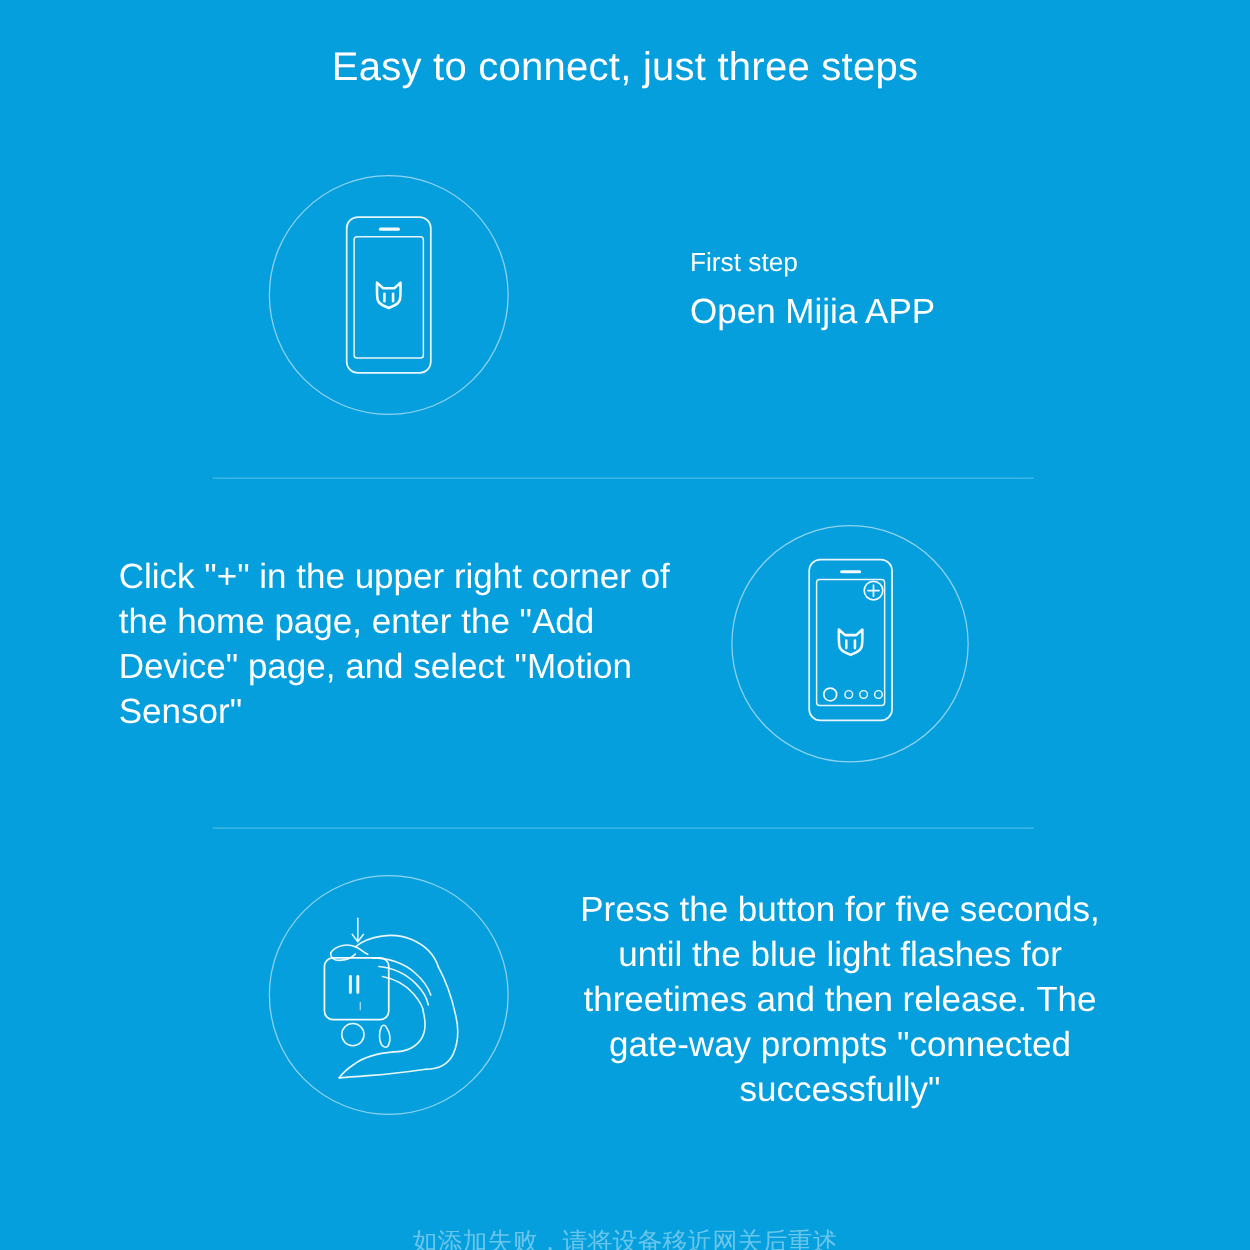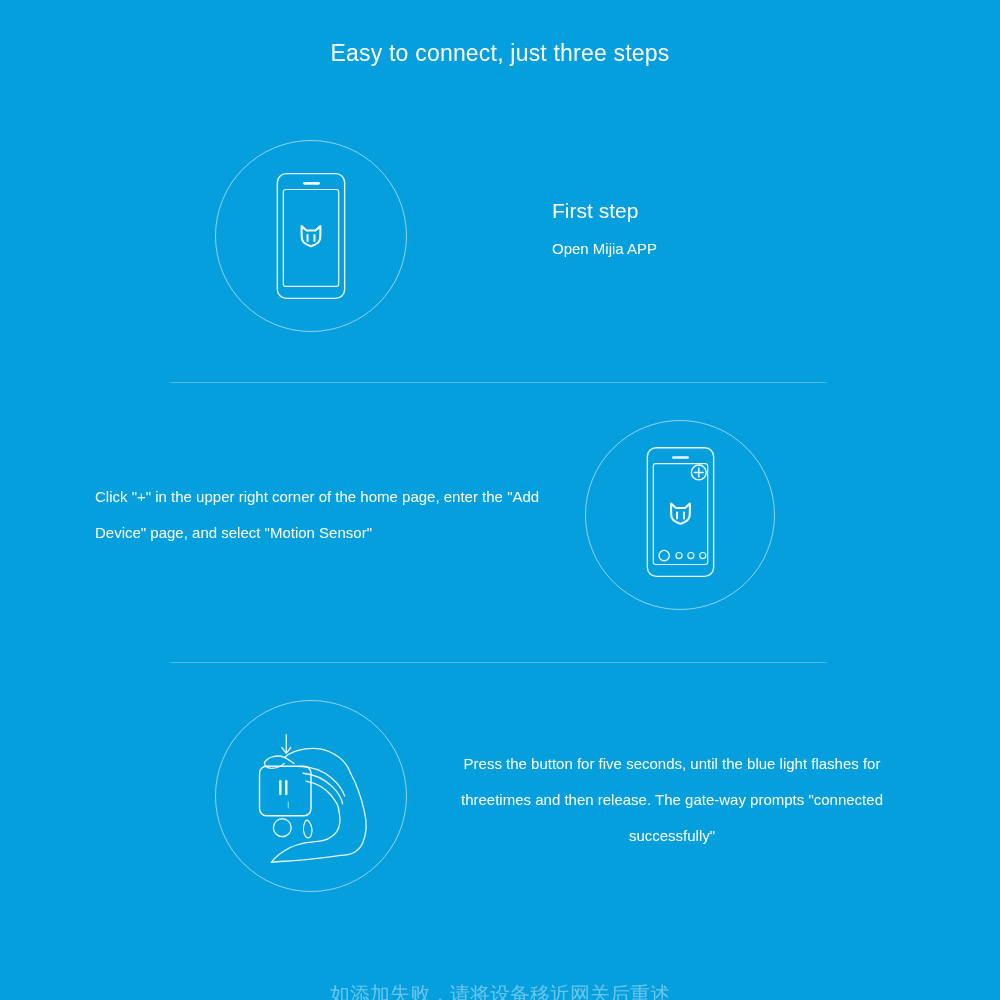--- a/index.html
+++ b/index.html
@@ -23,21 +23,21 @@
     height: 1000px;
   }
 
   
   .title {
     position: absolute;
     top: 33px;
     left: 0;
     width: 1000px;
     text-align: center;
-    font-size: 23px;
+    font-size: 32px;
     font-weight: 400;
     letter-spacing: 0.2px;
     color: #ffffff;
     line-height: 40px;
   }
 
   
   .divider {
     position: absolute;
     left: 170px;
@@ -93,21 +93,21 @@
   }
 
   .step-heading {
     font-size: 21px;
     line-height: 40px;
     font-weight: 400;
     white-space: nowrap;
   }
 
   .step-body {
-    font-size: 15px;
+    font-size: 28px;
     line-height: 36px;
     font-weight: 400;
   }
 
   .step-1 .step-heading { text-align: left; }
   .step-1 .step-body { text-align: left; }
 
   
   .step-2 {
     flex-direction: row;

